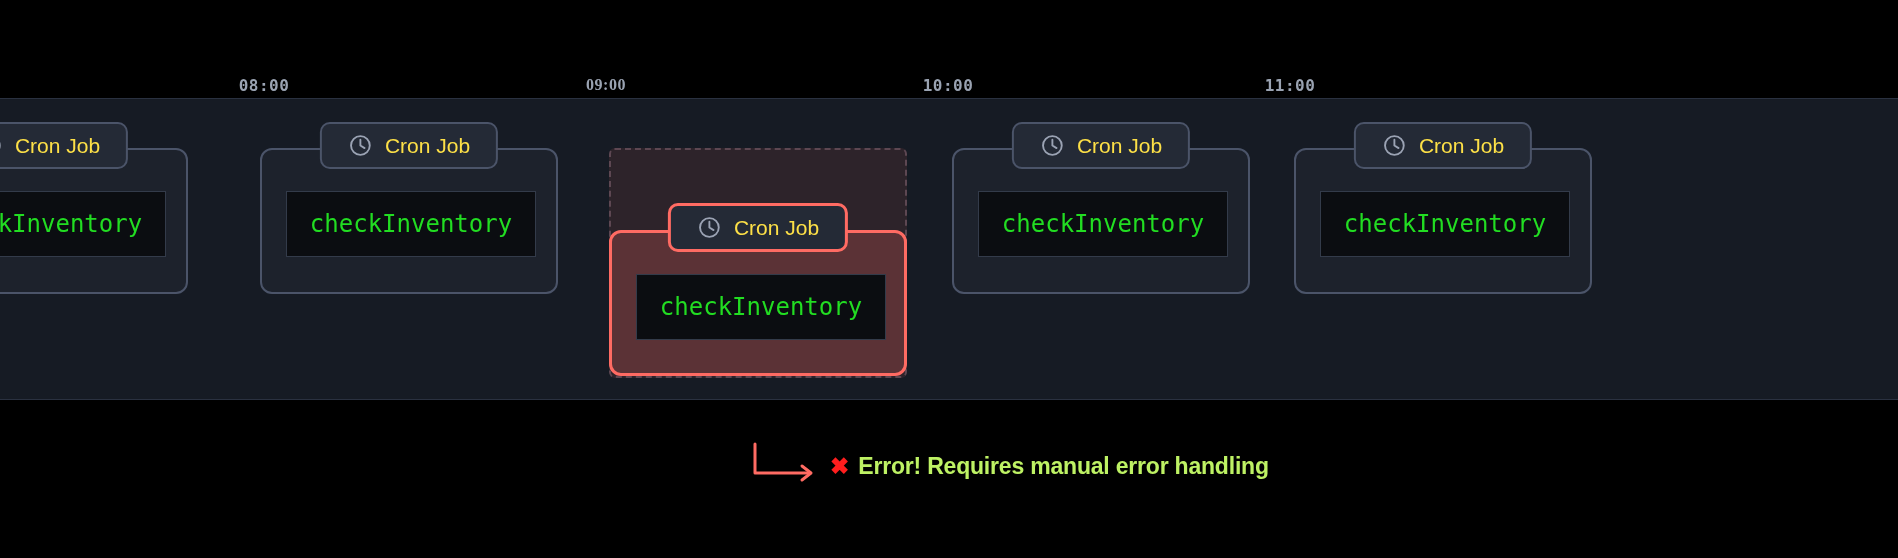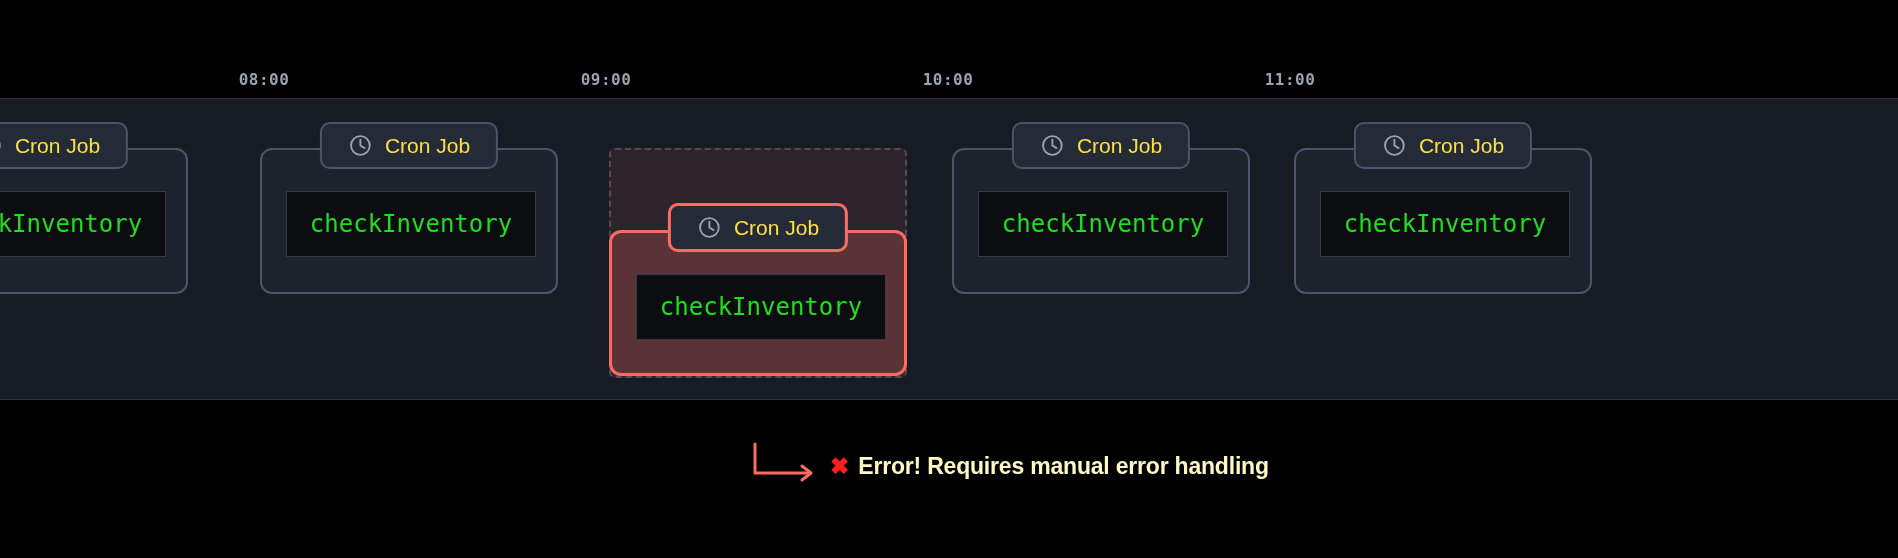--- a/index.html
+++ b/index.html
@@ -18,21 +18,21 @@
     left:0;top:98px;
     width:1898px;height:302px;
     background:#161b24;
     border-top:1px solid #2a3140;
     border-bottom:1px solid #2a3140;
     box-sizing:border-box;
   }
 
   
   #time-ruler{
-    position:absolute;left:0;top:70px;width:1630px;height:28px;
+    position:absolute;left:0;top:76px;width:1630px;height:28px;
   }
   .tick-label{
     position:absolute;
     top:0;
     transform:translateX(-50%);
     font-family:"DejaVu Sans Mono","Liberation Mono",monospace;
     font-size:16px;
     font-weight:bold;
     letter-spacing:.5px;
     color:#9aa3b2;
@@ -146,33 +146,33 @@
   }
   #error-x-icon{
     font-size:23px;
     color:#ff1e1e;
     font-weight:bold;
     line-height:1;
   }
   #error-text{
     font-size:23px;
     font-weight:bold;
-    color:#fef9c3;
+    color:#bef264;
     line-height:1;
     letter-spacing:-.2px;
   }
 </style>
 </head>
 <body>
 
 <div id="timeline-band"></div>
 
 <div id="time-ruler">
     <div class="tick-label" style="left: 264px;">08:00</div>
-    <div class="tick-label" style="left: 606px;">09:00</div>
+    <div class="tick-label" style="left: 606px; font-family: Liberation Serif, serif;">09:00</div>
     <div class="tick-label" style="left: 948px; text-align: center;">10:00</div>
     <div class="tick-label" style="left: 1290px;">11:00</div>
   </div>
 
 <div id="jobs-layer">
     <div class="job-slot" style="left: -110px;">
       <div class="job-card">
         <div class="job-badge">
           <span>
             <svg class="clock-icon" viewBox="0 0 24 24" fill="none" stroke="#9ba3b4" stroke-width="1.8" stroke-linecap="round" stroke-linejoin="round">

